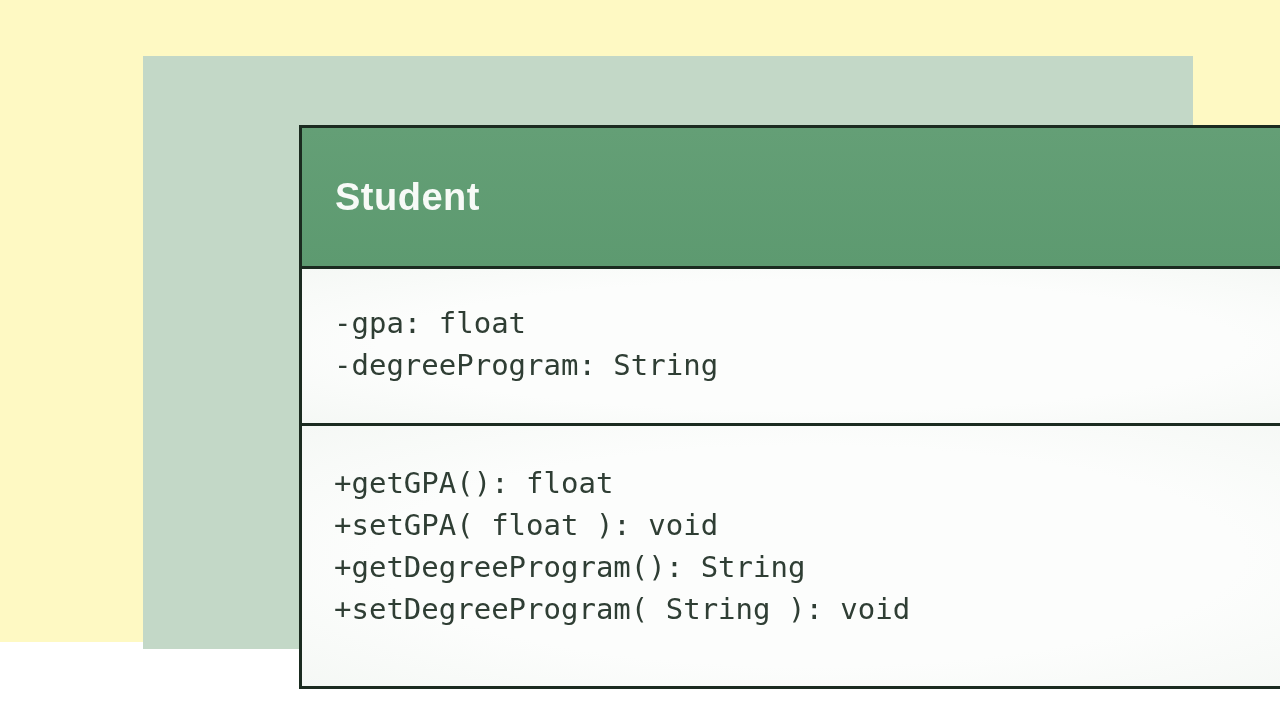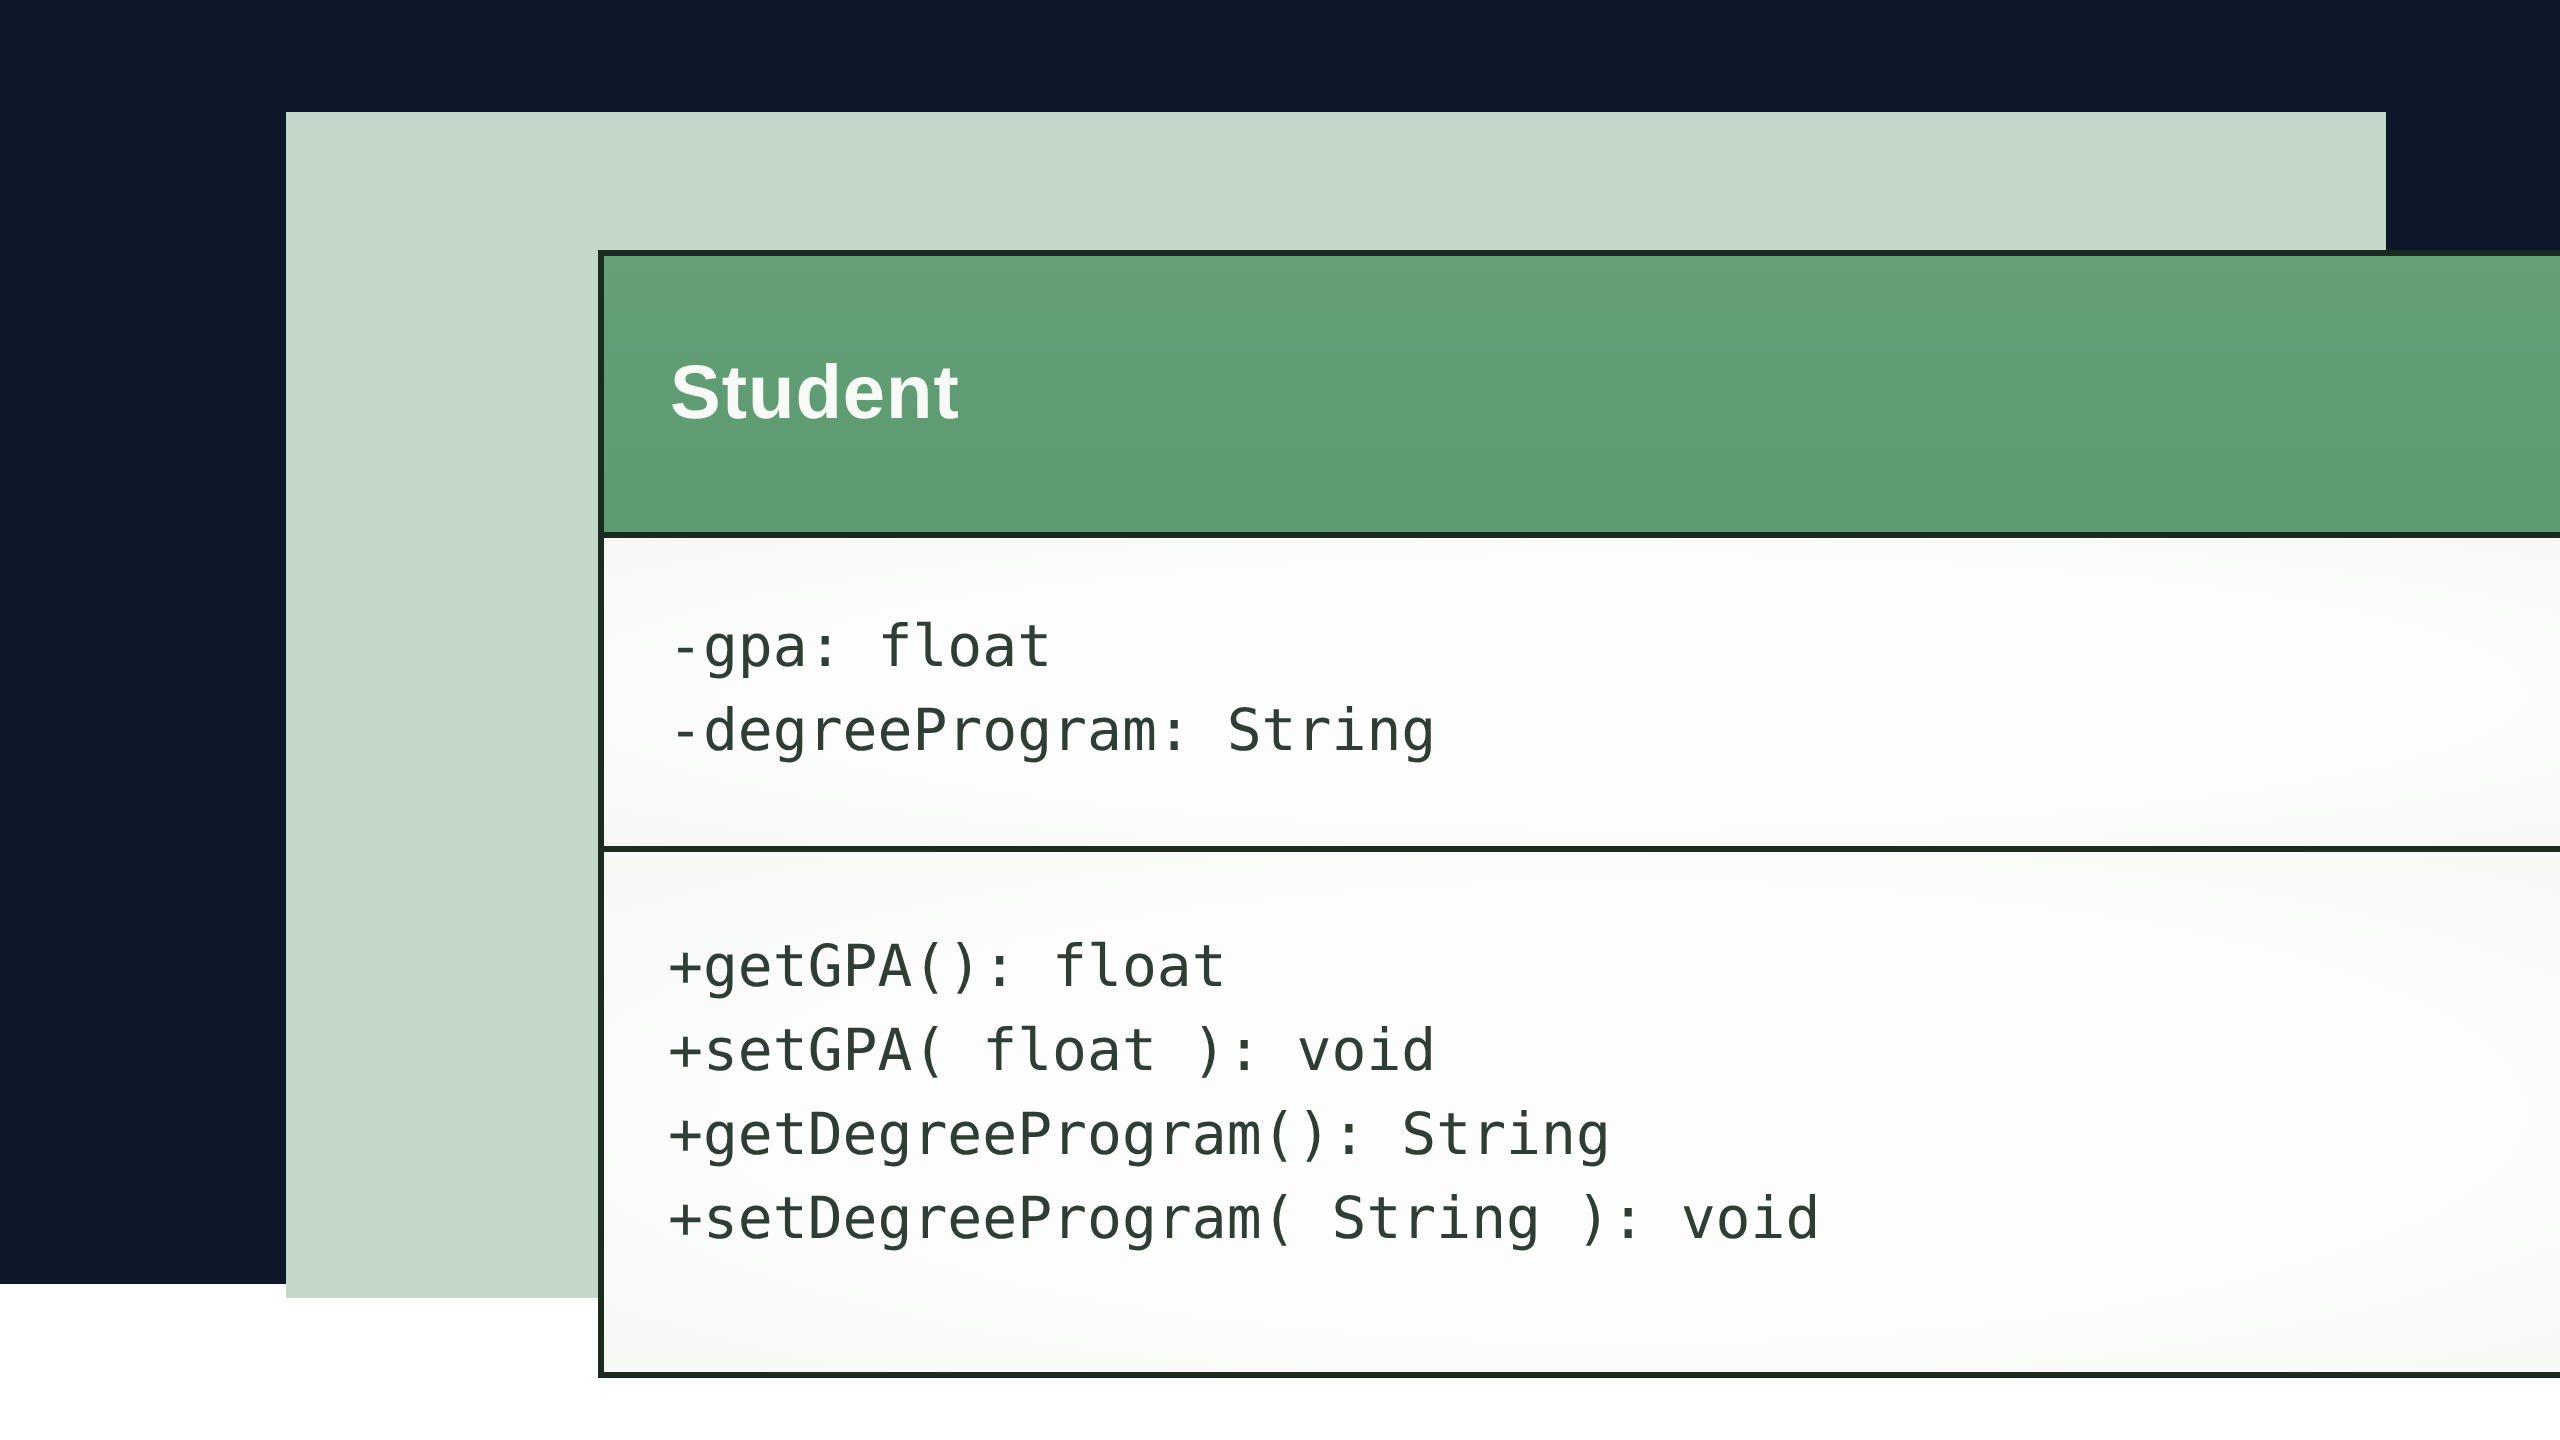--- a/index.html
+++ b/index.html
@@ -8,21 +8,21 @@
     width: 1280px;
     height: 720px;
     background: #ffffff;
     overflow: hidden;
     font-family: "Liberation Sans", sans-serif;
   }
   .slide {
     position: relative;
     width: 1280px;
     height: 642px;
-    background: #0f172a;
+    background: #fef9c3;
   }
   .panel {
     position: absolute;
     left: 143px;
     top: 56px;
     width: 1050px;
     height: 593px;
     background: #c3d8c7;
   }
   .uml-class {

